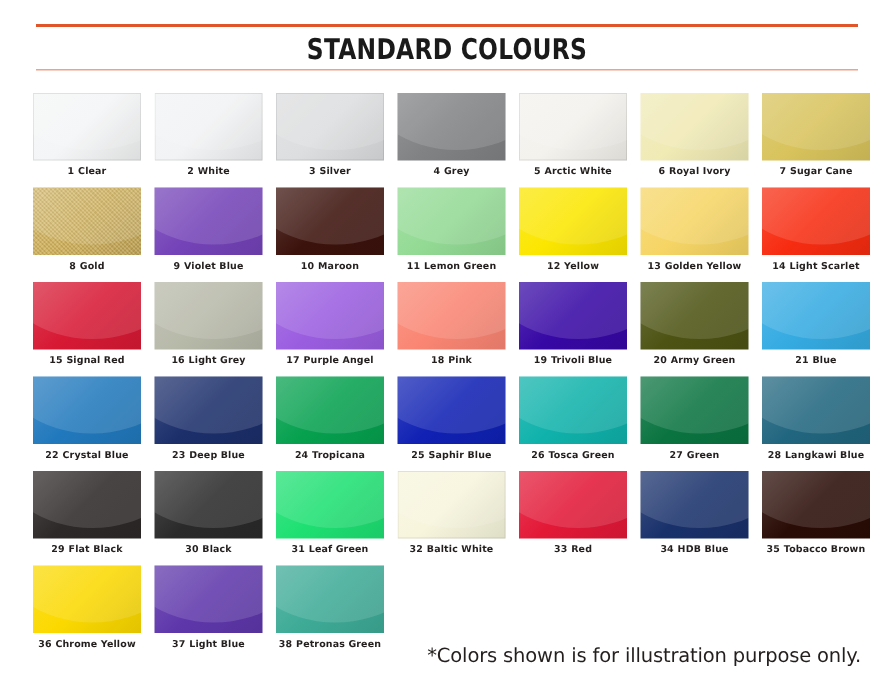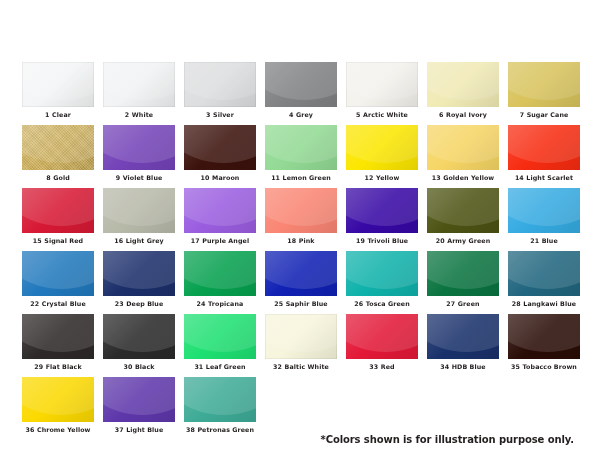--- a/index.html
+++ b/index.html
@@ -113,32 +113,37 @@
     letter-spacing: 0.1px;
   }
   .label .num { margin-right: 2.5px; }
 
   
   .footer {
     position: absolute;
     right: 22px;
     bottom: 14px;
     font-family: "DejaVu Sans", sans-serif;
-    font-size: 10px;
-    font-weight: bold;
+    font-size: 13px;
+    font-weight: normal;
     color: #231f1e;
     white-space: nowrap;
     letter-spacing: -0.1px;
   }
 </style>
 </head>
 <body>
 
 <div id="page">
 
+  <div class="header">
+    <div class="rule-top"></div>
+    <div class="title">STANDARD COLOURS</div>
+    <div class="rule-bottom"></div>
+  </div>
 
   <div class="grid" id="swatch-grid">
       <div class="row">
         <div class="cell">
           <div class="swatch outlined" style="background: linear-gradient(135deg, rgb(246, 247, 247) 0%, rgb(244, 245, 246) 48%, rgb(220, 221, 221) 100%);"></div>
           <div class="label"><span class="num">1</span><span>Clear</span></div>
         </div>
         <div class="cell">
           <div class="swatch outlined" style="background: linear-gradient(135deg, rgb(244, 245, 246) 0%, rgb(242, 243, 244) 48%, rgb(218, 219, 220) 100%);"></div>
           <div class="label"><span class="num">2</span><span>White</span></div>

